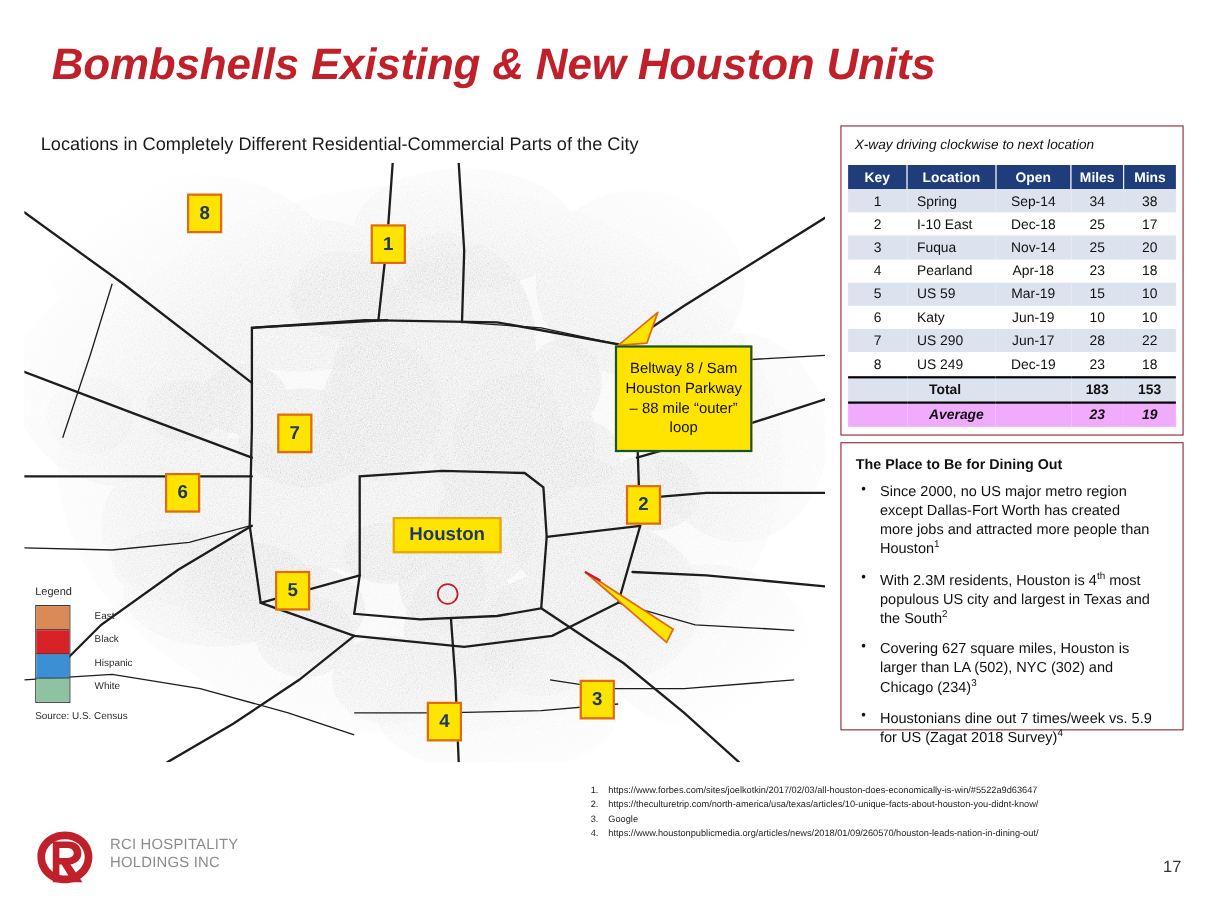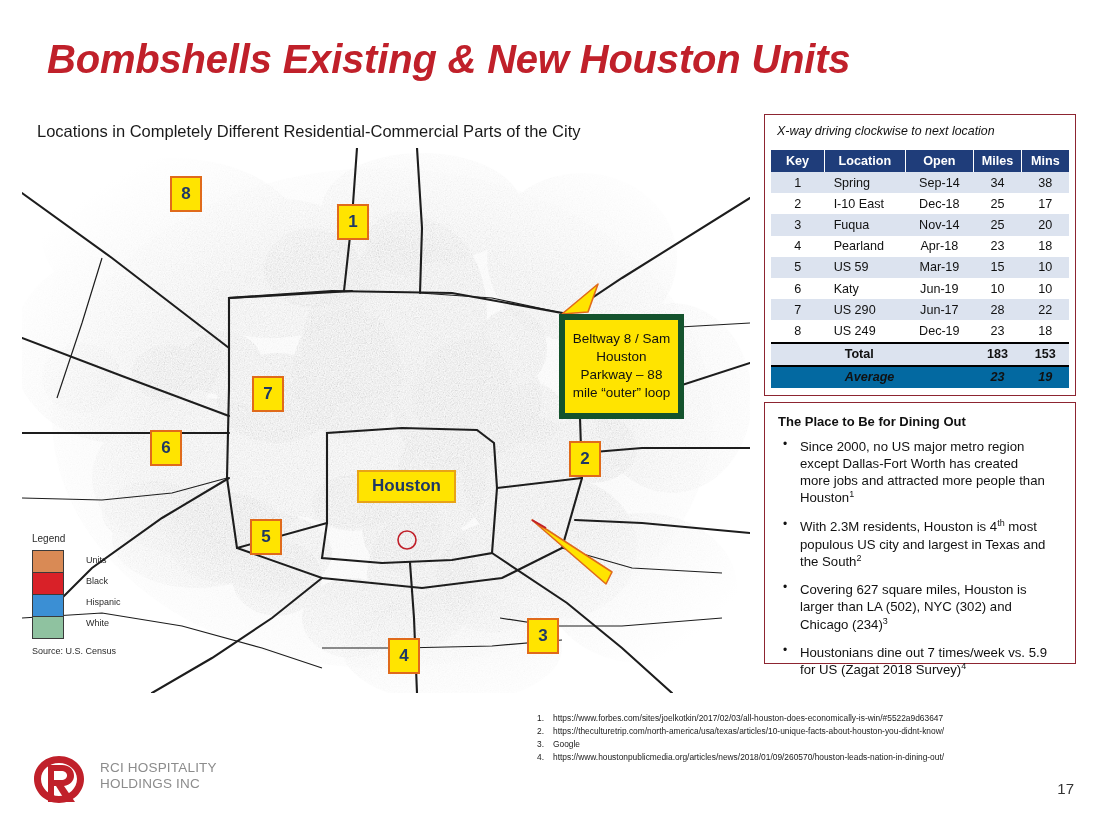--- a/index.html
+++ b/index.html
@@ -88,21 +88,21 @@
     font-size:17px;font-weight:bold;
     padding:4px 13px 5px 13px;
     z-index:7;
     box-sizing:border-box;
   }
 
   
   .callout{
     position:absolute;
     background:#FFE400;
-    border:6px solid #14532d;
+    border:2px solid #14532d;
     color:#111;
     font-size:13.5px;
     line-height:1.33;
     text-align:center;
     z-index:8;
     box-sizing:border-box;
   }
   #callout-beltway{
     left:537px; top:166px;
     width:125px;
@@ -148,21 +148,21 @@
   table.drive td.loc{text-align:left;padding-left:9px;}
   table.drive tr.shade td{background:#DCE3EF;}
   table.drive tr.total td{
     background:#DCE3EF;
     font-weight:bold;
     border-top:2px solid #000;
     border-bottom:2px solid #000;
   }
   table.drive tr.total td.loc{text-align:left;padding-left:20px;}
   table.drive tr.avg td{
-    font-weight:bold;font-style:italic;background:#0369a1;
+    font-weight:bold;font-style:italic;background:#f0abfc;
   }
   table.drive tr.avg td.loc{text-align:left;padding-left:20px;}
   col.c-key{width:18%;}
   col.c-loc{width:27%;}
   col.c-open{width:23%;}
   col.c-mi{width:16%;}
   col.c-mn{width:16%;}
 
   
   #dining-panel{left:764px;top:402px;width:312px;height:262px;padding:11px 24px 8px 13px;}
@@ -333,21 +333,21 @@
   <div class="legend">
     <div class="legend-title">Legend</div>
     <div class="legend-rows">
       <div class="legend-swatches">
         <div class="legend-sw" style="background:#D98A55"></div>
         <div class="legend-sw" style="background:#D92128"></div>
         <div class="legend-sw" style="background:#3B8FD4"></div>
         <div class="legend-sw" style="background:#8FC2A0"></div>
       </div>
       <div class="legend-labels">
-        <div class="legend-lab">Units</div>
+        <div class="legend-lab">East</div>
         <div class="legend-lab">Black</div>
         <div class="legend-lab">Hispanic</div>
         <div class="legend-lab">White</div>
       </div>
     </div>
     <div class="legend-source">Source: U.S. Census</div>
   </div>
 
   <div class="marker" style="left:148px;top:28px">8</div>
   <div class="marker" style="left:315px;top:56px">1</div>

